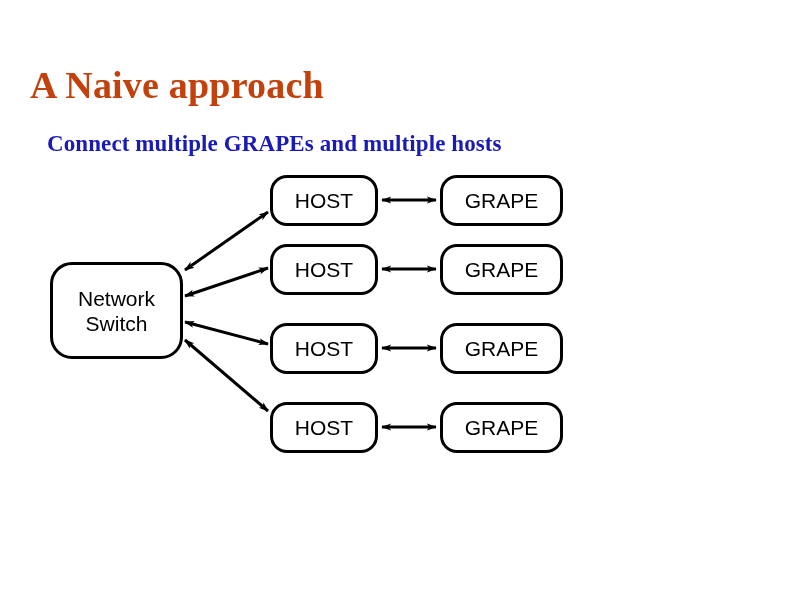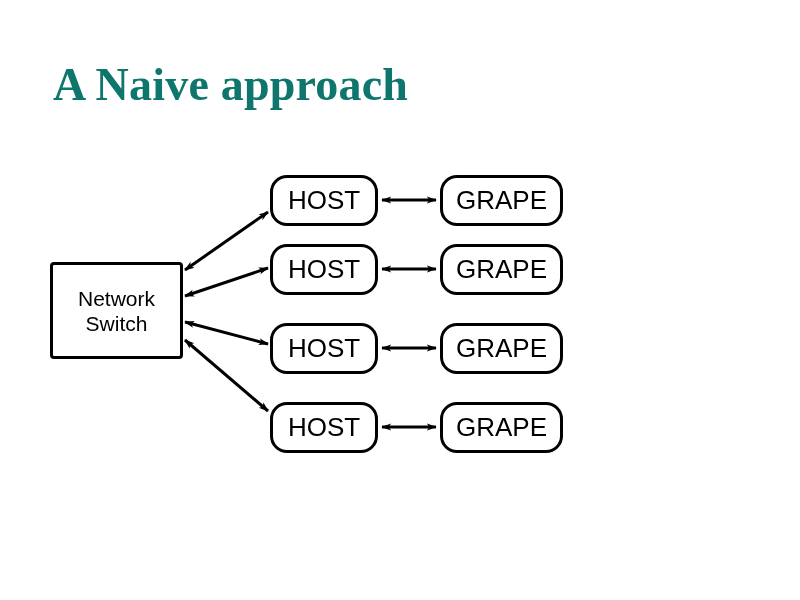--- a/index.html
+++ b/index.html
@@ -16,27 +16,27 @@
   }
   #slide {
     position: absolute;
     left: 0; top: 0;
     width: 800px;
     height: 600px;
     background: #ffffff;
   }
   .title {
     position: absolute;
-    left: 53px;
+    left: 30px;
     top: 66px;
     font-family: "Liberation Serif", serif;
     font-weight: bold;
-    font-size: 46px;
+    font-size: 38px;
     line-height: 38px;
-    color: #0f766e;
+    color: #c2410c;
     white-space: nowrap;
     letter-spacing: 0.2px;
   }
   .subtitle {
     position: absolute;
     left: 47px;
     top: 130px;
     font-family: "Liberation Serif", serif;
     font-weight: bold;
     font-size: 23px;
@@ -68,44 +68,45 @@
     position: absolute;
     box-sizing: border-box;
     border: 3px solid #000000;
     border-radius: 17px;
     background: #ffffff;
     display: flex;
     align-items: center;
     justify-content: center;
     text-align: center;
     font-family: "Liberation Sans", sans-serif;
-    font-size: 26px;
+    font-size: 21px;
     line-height: 25px;
     color: #000000;
     white-space: pre-line;
   }
   .node-switch {
-    border-radius: 4px;
+    border-radius: 22px;
     font-size: 21px;
   }
   svg.edges {
     position: absolute;
     left: 0; top: 0;
     width: 800px;
     height: 600px;
     pointer-events: none;
   }
 </style>
 </head>
 <body>
 
 <div id="slide">
 
   <div class="title">A Naive approach</div>
 
+  <div class="subtitle">Connect multiple GRAPEs and multiple hosts</div>
 
   <div id="diagram">
 
     <svg class="edges" viewBox="0 0 800 600">
       <defs>
         <marker id="ah-end" markerWidth="12" markerHeight="12" refX="9.2" refY="4" orient="auto" markerUnits="userSpaceOnUse">
           <path d="M0,0.4 L10,4 L0,7.6 L2.6,4 Z" fill="#000000"></path>
         </marker>
         <marker id="ah-start" markerWidth="12" markerHeight="12" refX="0.8" refY="4" orient="auto" markerUnits="userSpaceOnUse">
           <path d="M10,0.4 L0,4 L10,7.6 L7.4,4 Z" fill="#000000"></path>

